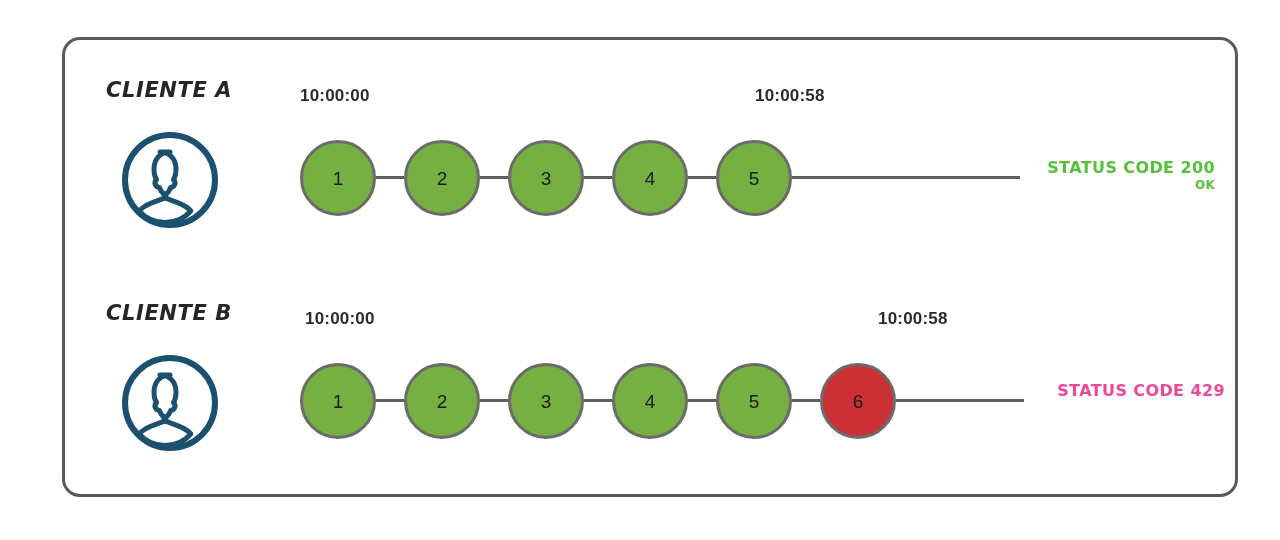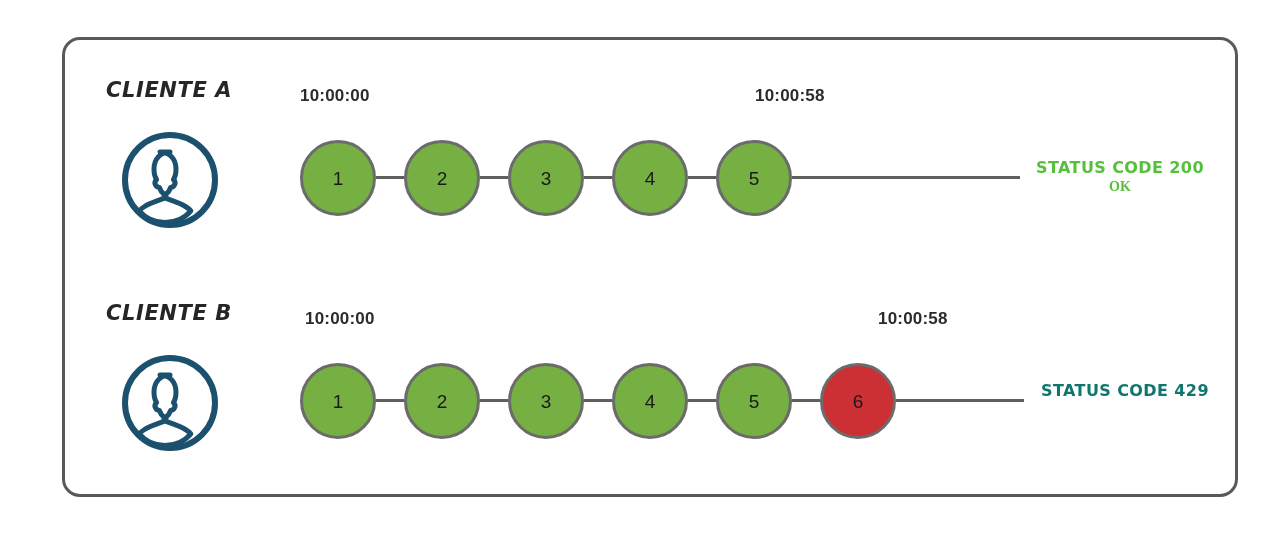--- a/index.html
+++ b/index.html
@@ -116,31 +116,31 @@
   .tail {
     position: absolute;
     top: 36px;
     height: 3px;
     background: #5f5f5f;
   }
 
   
   .status {
     position: absolute;
-    text-align: center;
+    text-align: right;
     font-family: "DejaVu Sans", sans-serif;
     font-weight: 700;
     white-space: nowrap;
     line-height: 1.25;
   }
   .status .line1 { display: block; font-size: 16px; letter-spacing: 0.4px; }
   .status .line2 { display: block; font-size: 15px; letter-spacing: 0.2px; }
   .status.ok   { color: #56c03a; }
-  .status.fail { color: #0f766e; }
-  .status.ok .line2 { font-size: 14px; font-family: Liberation Serif, serif; }
+  .status.fail { color: #ec4899; }
+  .status.ok .line2 { font-size: 12px; }
 </style>
 </head>
 <body>
 
 <div id="canvas">
 
   <div class="frame"></div>
 
   <div class="row row-a">
 

